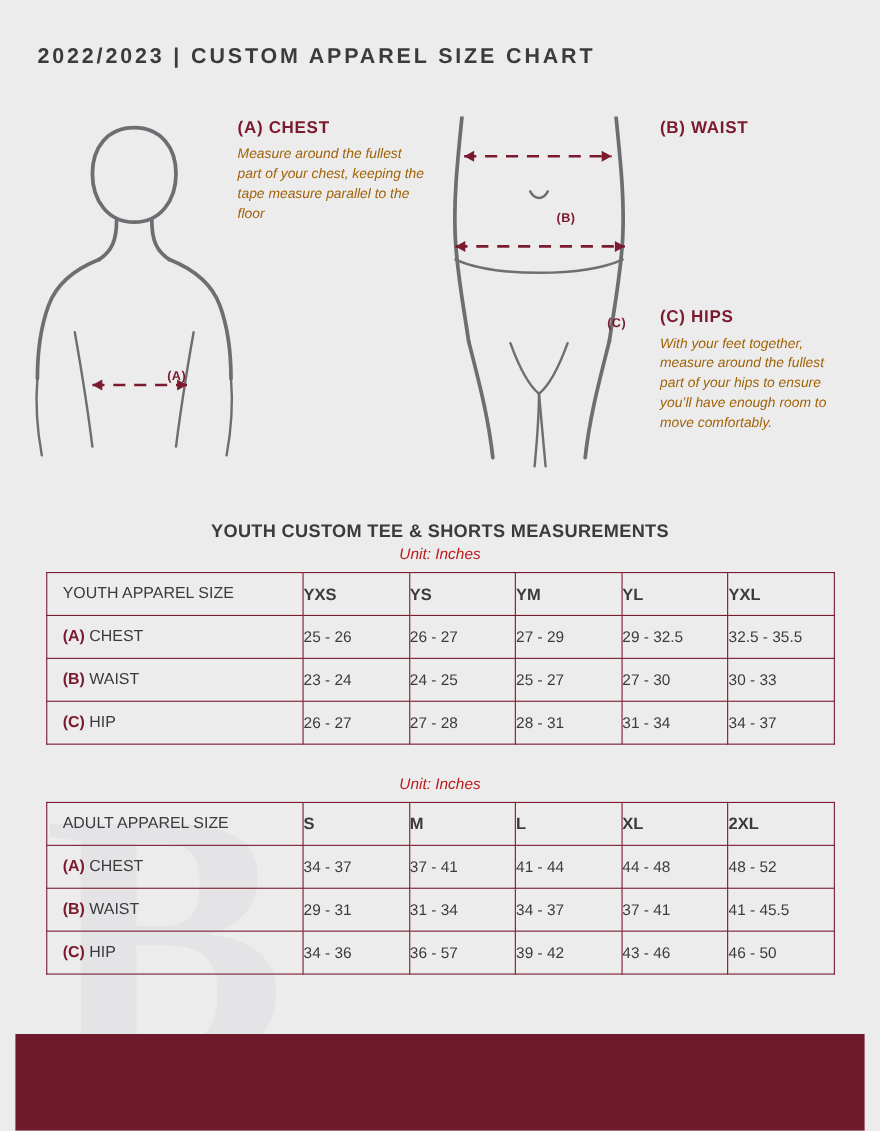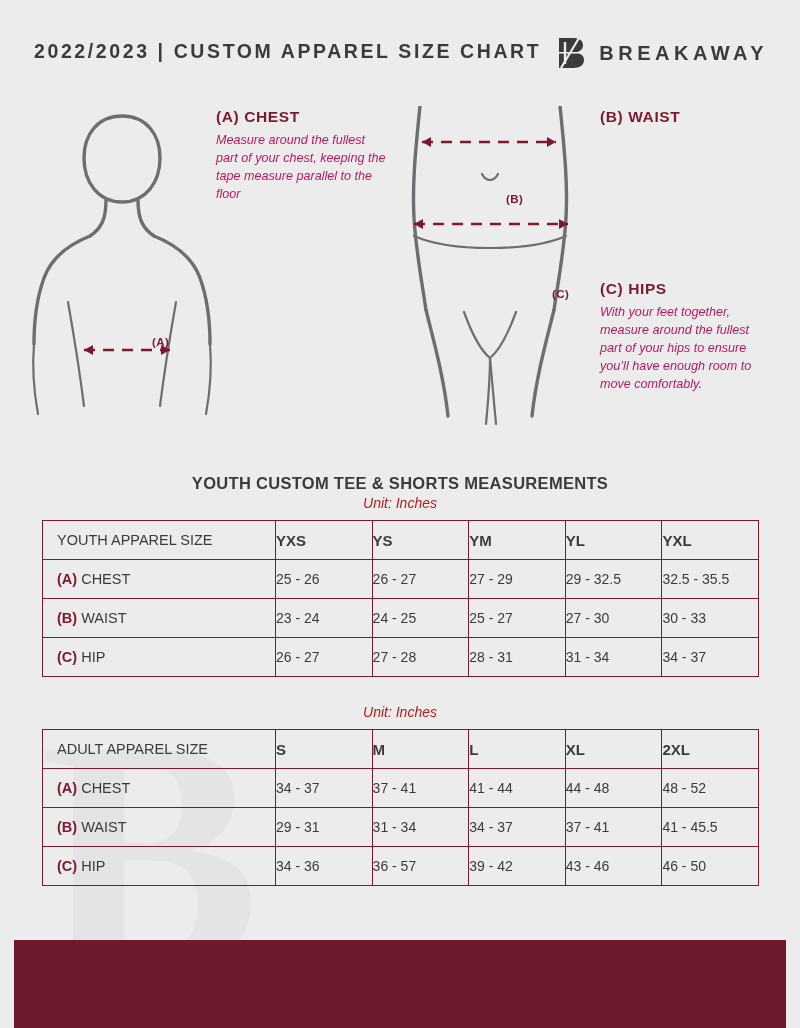--- a/index.html
+++ b/index.html
@@ -92,21 +92,21 @@
   .callout .c-title {
     font-size: 15.5px;
     font-weight: bold;
     color: #7b1a2e;
     letter-spacing: 0.6px;
     margin-bottom: 6px;
   }
   .callout .c-body {
     font-size: 12.6px;
     font-style: italic;
-    color: #be185d;
+    color: #a16207;
     line-height: 1.42;
   }
   #callout-chest { left: 216px; top: 12px; width: 170px; }
   #callout-waist { left: 600px; top: 12px; width: 172px; }
   #callout-hips  { left: 600px; top: 184px; width: 172px; }
 
   .meas-label {
     position: absolute;
     font-size: 11.5px;
     font-weight: bold;
@@ -192,31 +192,20 @@
 </style>
 </head>
 <body>
 
 <div class="watermark">B</div>
 
 <div class="page">
 
   <div class="header">
     <div class="header-title">2022/2023  |  CUSTOM APPAREL SIZE CHART</div>
-    <div class="brand">
-      <span class="brand-mark">
-        <svg width="30" height="34" viewBox="0 0 30 34" aria-hidden="true">
-          <path d="M4 2 L19 2 C26 2 28 6 28 9.5 C28 13 25 15.5 21 16.5 C26 17.2 29 20 29 24 C29 29 25 32 18 32 L4 32 Z" fill="#3b3b3d"></path>
-          <path d="M10 6 L10 28" stroke="#ececed" stroke-width="2.4" fill="none"></path>
-          <path d="M2 16.8 L27 16.8" stroke="#ececed" stroke-width="1.6" fill="none"></path>
-          <path d="M6 32 L24 2" stroke="#ececed" stroke-width="2.2" fill="none"></path>
-        </svg>
-      </span>
-      <span class="brand-name">BREAKAWAY</span>
-    </div>
   </div>
 
   <div class="figures">
 
     <div class="fig-front">
       <svg width="200" height="360" viewBox="0 0 200 360" aria-hidden="true">
         <g fill="none" stroke="#6d6e71" stroke-width="3.4" stroke-linecap="round" stroke-linejoin="round">
 
           <path d="M100 10 C76 10 62 28 62 52 C62 76 76 96 100 96 C124 96 138 76 138 52 C138 28 124 10 100 10 Z"></path>
 

